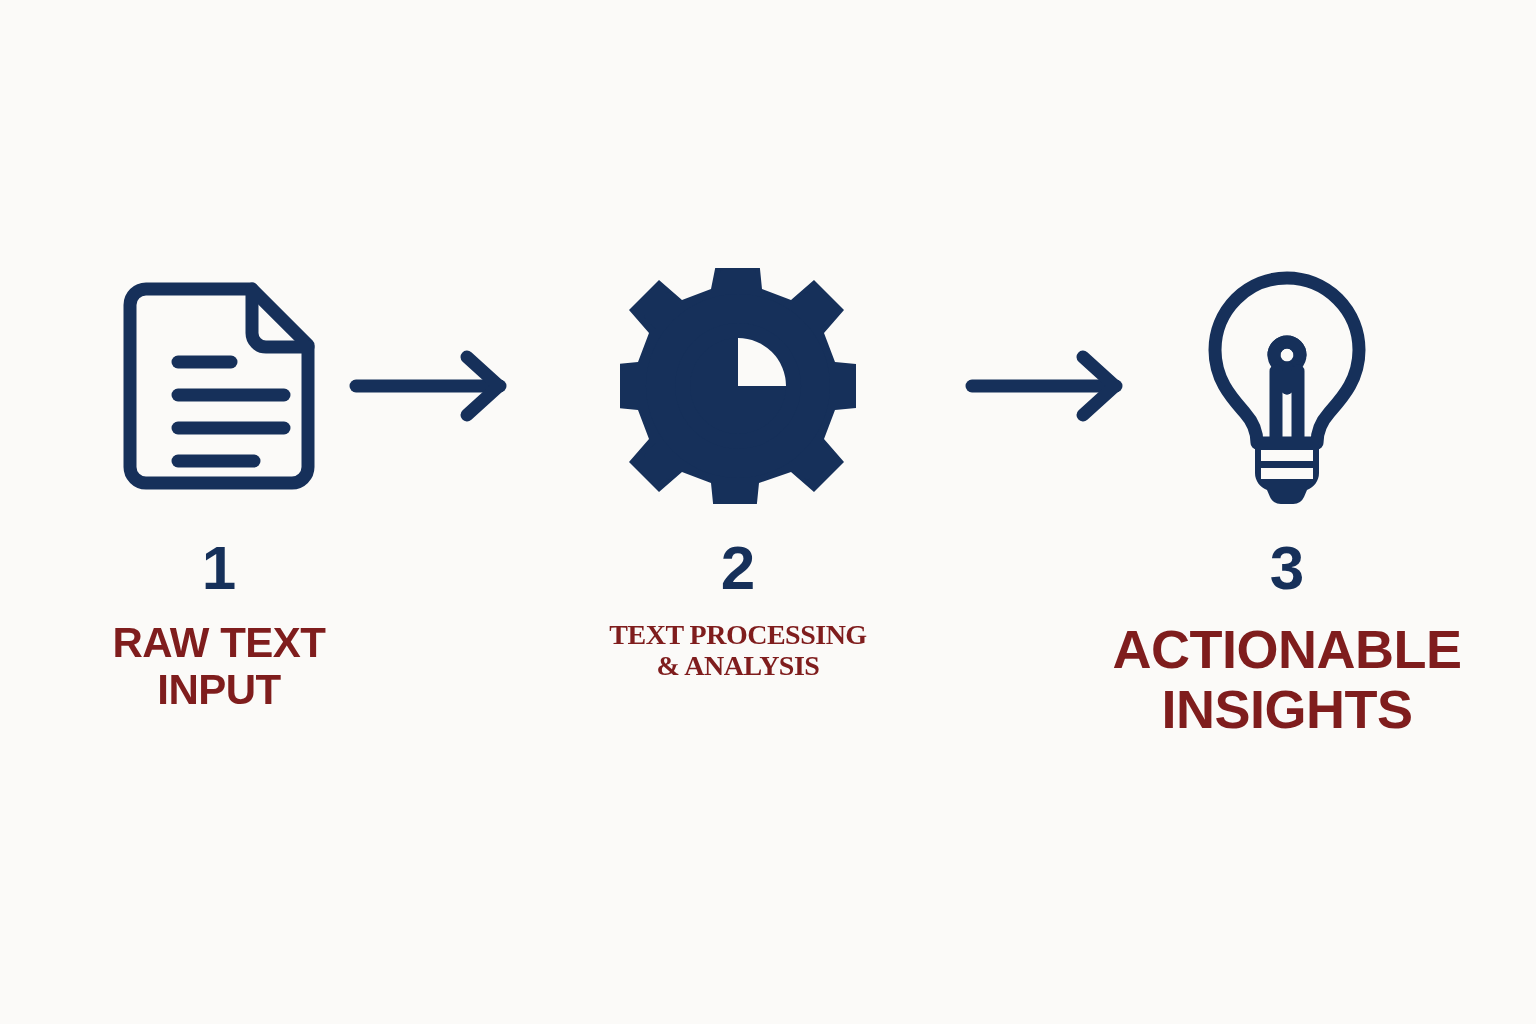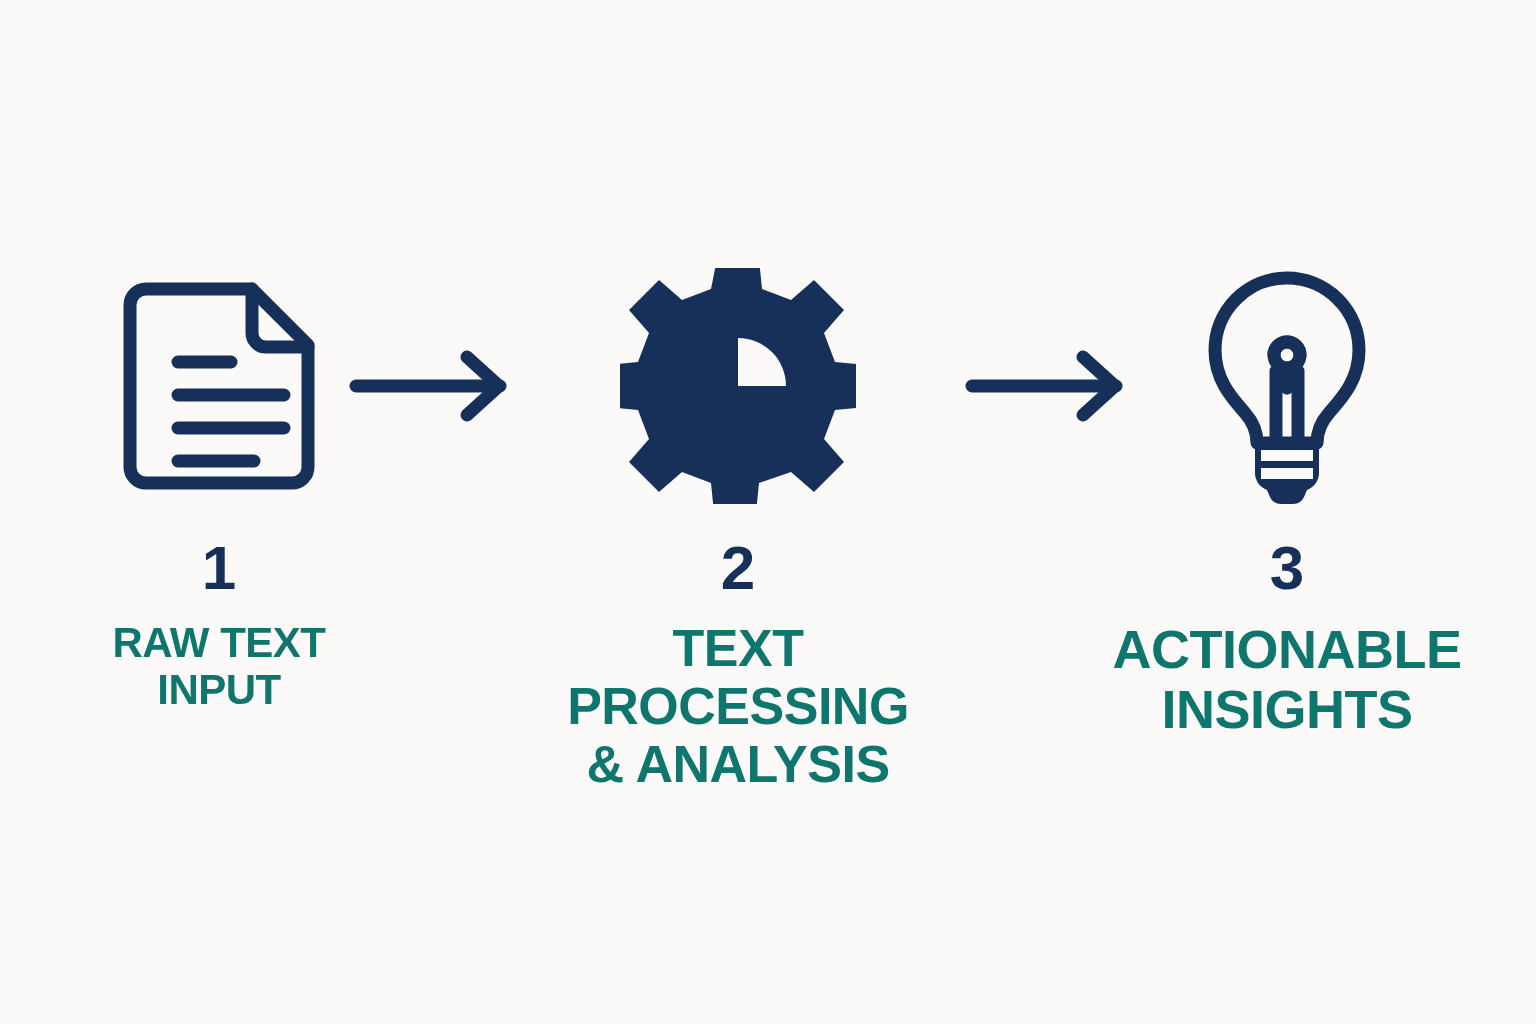--- a/index.html
+++ b/index.html
@@ -56,31 +56,31 @@
     font-weight: bold;
     color: #16305a;
     line-height: 1;
     margin-top: 34px;
     letter-spacing: 0px;
   }
 
   .step-label {
     font-size: 42px;
     font-weight: bold;
-    color: #0f766e;
+    color: #7f1d1d;
     line-height: 1.12;
     text-align: center;
     margin-top: 20px;
     white-space: pre-line;
     letter-spacing: -0.5px;
   }
 
   .step-1 .step-label { font-size: 42px; }
   .step-2 { width: 470px; }
-  .step-2 .step-label { font-size: 52px; }
+  .step-2 .step-label { font-size: 28px; font-family: Liberation Serif, serif; }
   .step-3 { width: 360px; }
   .step-3 .step-label { font-size: 54px; }
 
   .arrow-cell {
     flex: 0 0 auto;
     width: 186px;
     height: 235px;
     display: flex;
     align-items: center;
     justify-content: center;

